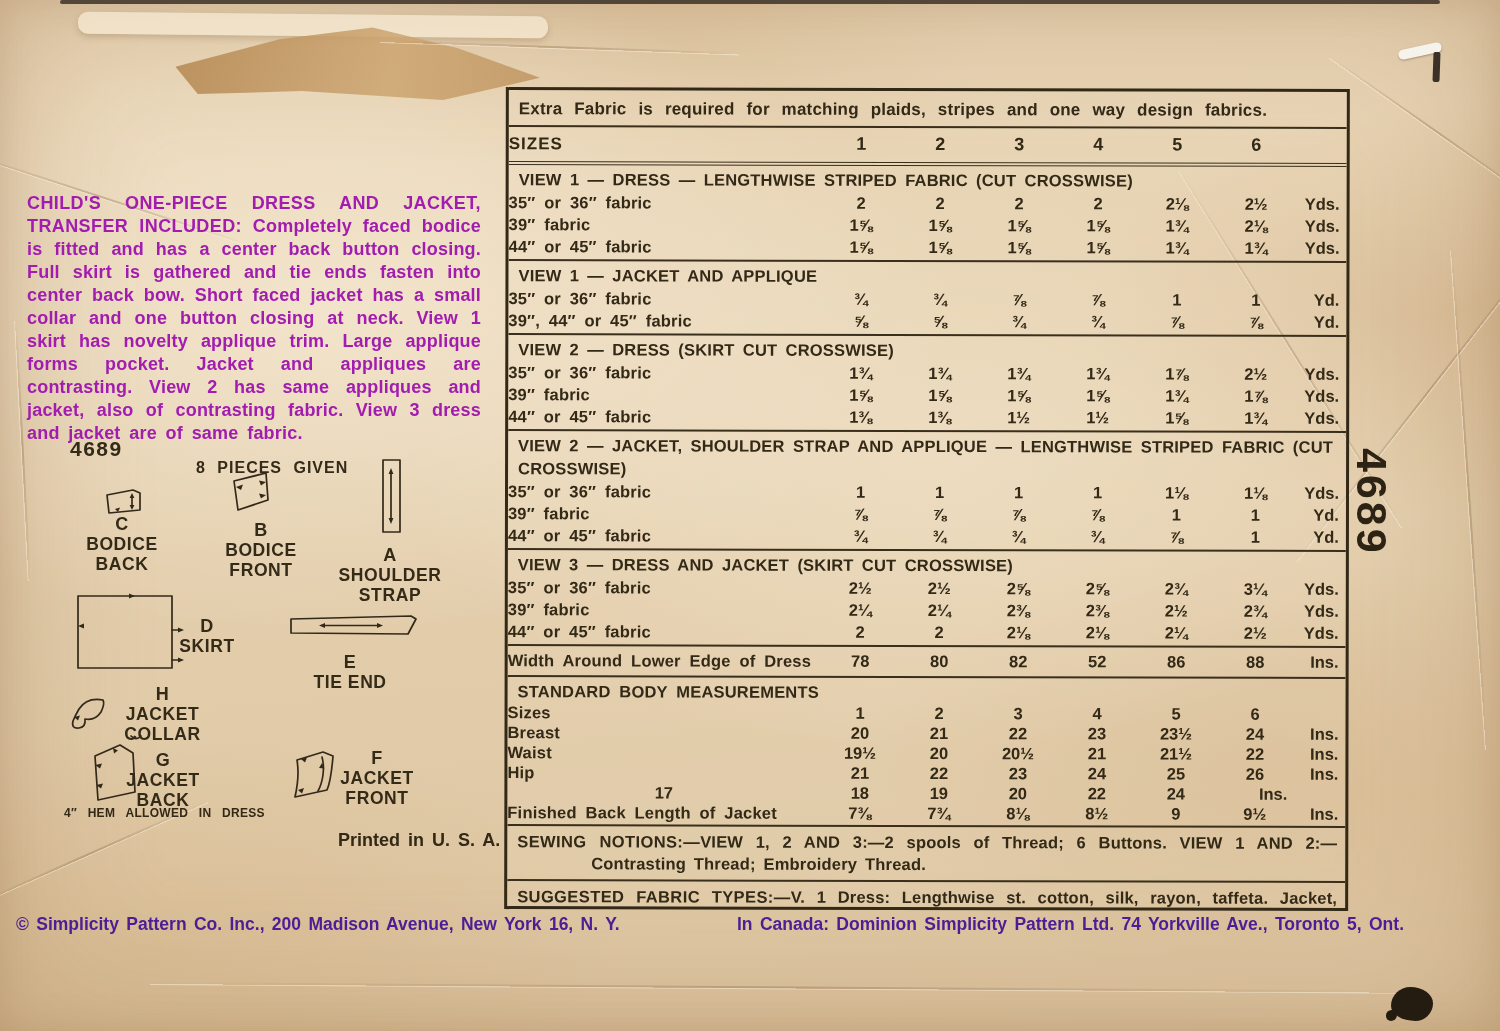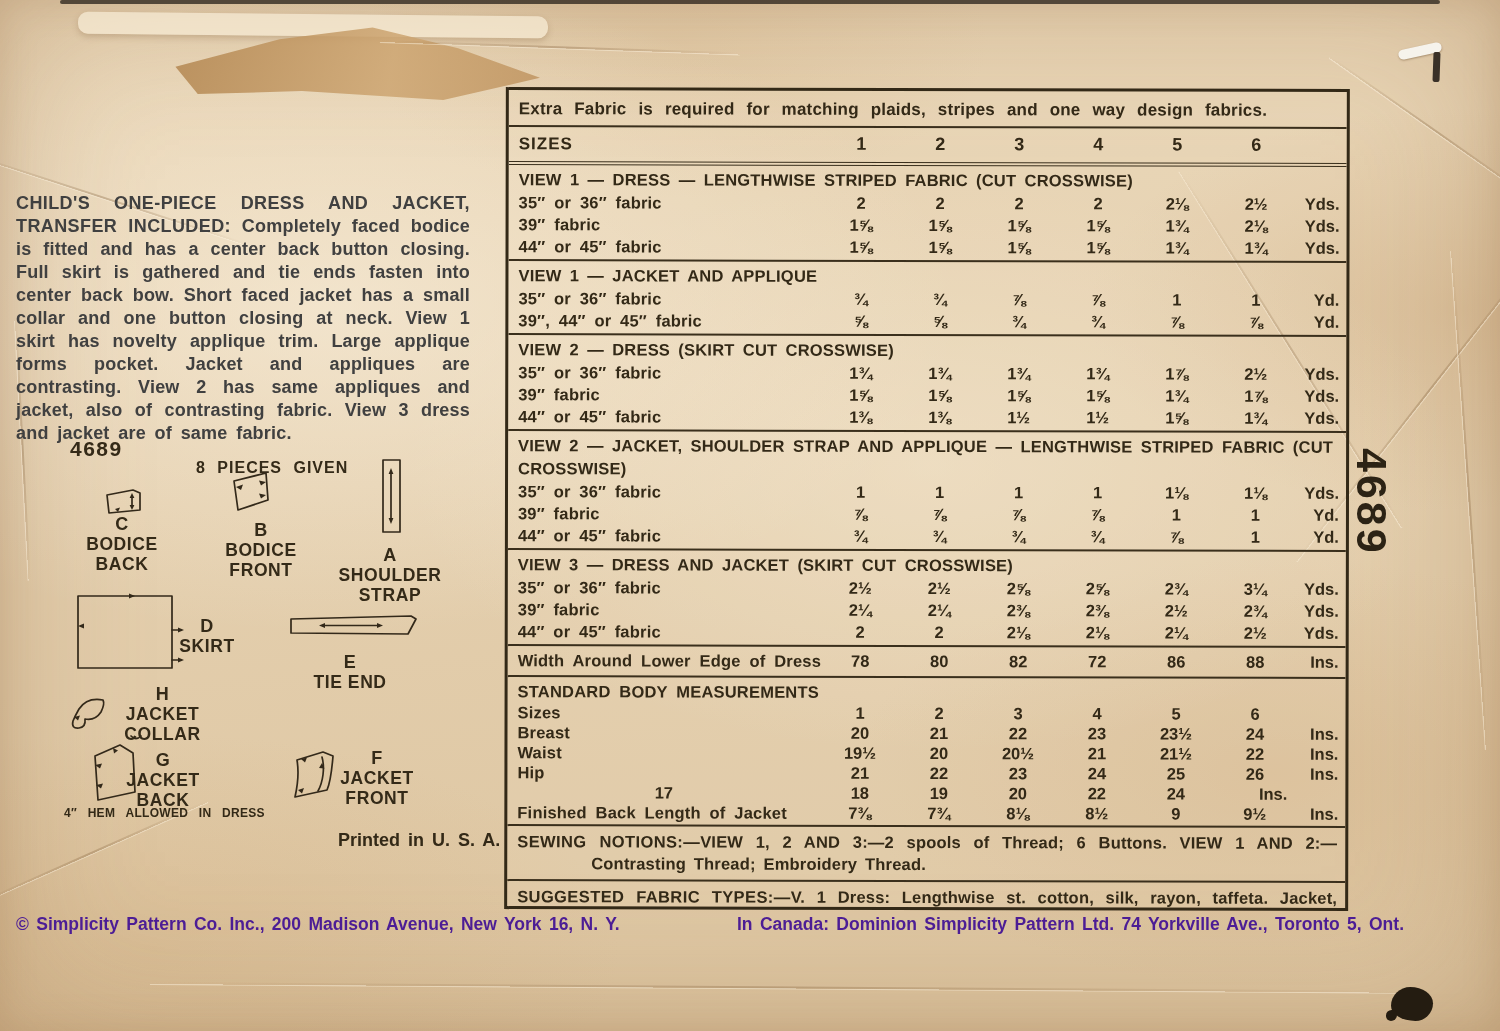--- a/index.html
+++ b/index.html
@@ -40,23 +40,23 @@
   .white-sliver{position:absolute;left:1398px;top:46px;width:44px;height:10px;
     background:#f6f3ec;border-radius:6px;transform:rotate(-12deg);box-shadow:0 1px 2px rgba(90,60,30,.4);}
   .ink-blob{position:absolute;background:#241c11;}
   .blob-main{left:1391px;top:987px;width:42px;height:34px;border-radius:46% 54% 42% 58%/55% 48% 52% 45%;}
   .blob-tail{left:1386px;top:1010px;width:11px;height:11px;border-radius:50% 40% 55% 45%;}
   .corner-mark{position:absolute;left:1433px;top:52px;width:7px;height:30px;background:#3a3128;
     border-radius:2px;transform:rotate(2deg);color:transparent;overflow:hidden;font-size:4px;}
 
   
   .description{
-    position:absolute;left:16px;top:192px;width:454px;
+    position:absolute;left:27px;top:192px;width:454px;
     font-size:18px;font-weight:700;line-height:23px;
-    text-align:justify;word-spacing:3.5px;letter-spacing:.2px;color:#404040;
+    text-align:justify;word-spacing:3.5px;letter-spacing:.2px;color:#a21caf;
   }
   .description .lead{letter-spacing:.4px;}
 
   
   .pieces-header{position:absolute;font-weight:700;color:#342a18;}
   .pieces-number{left:70px;top:437px;font-size:21px;letter-spacing:1.5px;}
   .pieces-given{left:196px;top:459px;font-size:16px;letter-spacing:1px;word-spacing:6px;}
   .piece-label{position:absolute;text-align:center;font-weight:700;color:#342a18;
     font-size:17.5px;line-height:20px;letter-spacing:.6px;}
   .piece-label .letter{font-size:18px;}
@@ -71,21 +71,21 @@
     transform:rotate(.12deg);
     background:rgba(240,224,196,.18);
   }
   .t-section{border-bottom:2px solid #3a2f1c;padding:1px 0 2px;}
   .t-section:last-child{border-bottom:none;}
   .t-section.sizes{border-bottom:4px double #3a2f1c;}
   .t-note{font-size:17px;font-weight:700;line-height:27px;padding:4px 10px 1px;word-spacing:7px;letter-spacing:.2px;}
   .t-title{font-size:16.5px;font-weight:700;line-height:23px;padding:2px 10px 0;word-spacing:3.5px;letter-spacing:.2px;}
   .t-row{display:grid;grid-template-columns:313px repeat(6,79px) 1fr;align-items:baseline;
     font-size:16.5px;font-weight:700;line-height:22px;}
-  .t-row .lbl{padding-left:10px;text-align:left;word-spacing:4px;letter-spacing:.2px;white-space:nowrap;}
+  .t-row .lbl{text-align:left;word-spacing:4px;letter-spacing:.2px;white-space:nowrap;}
   .t-row .val{text-align:center;}
   .t-row .unit{text-align:right;padding-right:7px;}
   .sizes-row{line-height:30px;}
   .sizes-row .lbl{font-size:17px;letter-spacing:1px;}
   .sizes-row .val{font-size:18px;}
   .width-row{line-height:26px;}
   .t-section.std .t-row{line-height:20px;}
   .t-section.std .t-title{line-height:22px;word-spacing:4px;}
   .t-para{font-size:16.5px;font-weight:700;line-height:22px;padding:3px 8px 3px 84px;text-indent:-74px;
     word-spacing:3px;letter-spacing:.2px;text-align:justify;}
@@ -394,21 +394,21 @@
         <div class="val">2½</div>
         <div class="unit">Yds.</div>
       </div>
     </div>
     <div class="t-section width">
       <div class="t-row width-row">
         <div class="lbl">Width Around Lower Edge of Dress</div>
         <div class="val">78</div>
         <div class="val">80</div>
         <div class="val">82</div>
-        <div class="val">72</div>
+        <div class="val">52</div>
         <div class="val">86</div>
         <div class="val">88</div>
         <div class="unit">Ins.</div>
       </div>
     </div>
     <div class="t-section view std">
       <div class="t-title">STANDARD BODY MEASUREMENTS</div>
       <div class="t-row ">
         <div class="lbl">Sizes</div>
         <div class="val">1</div>

